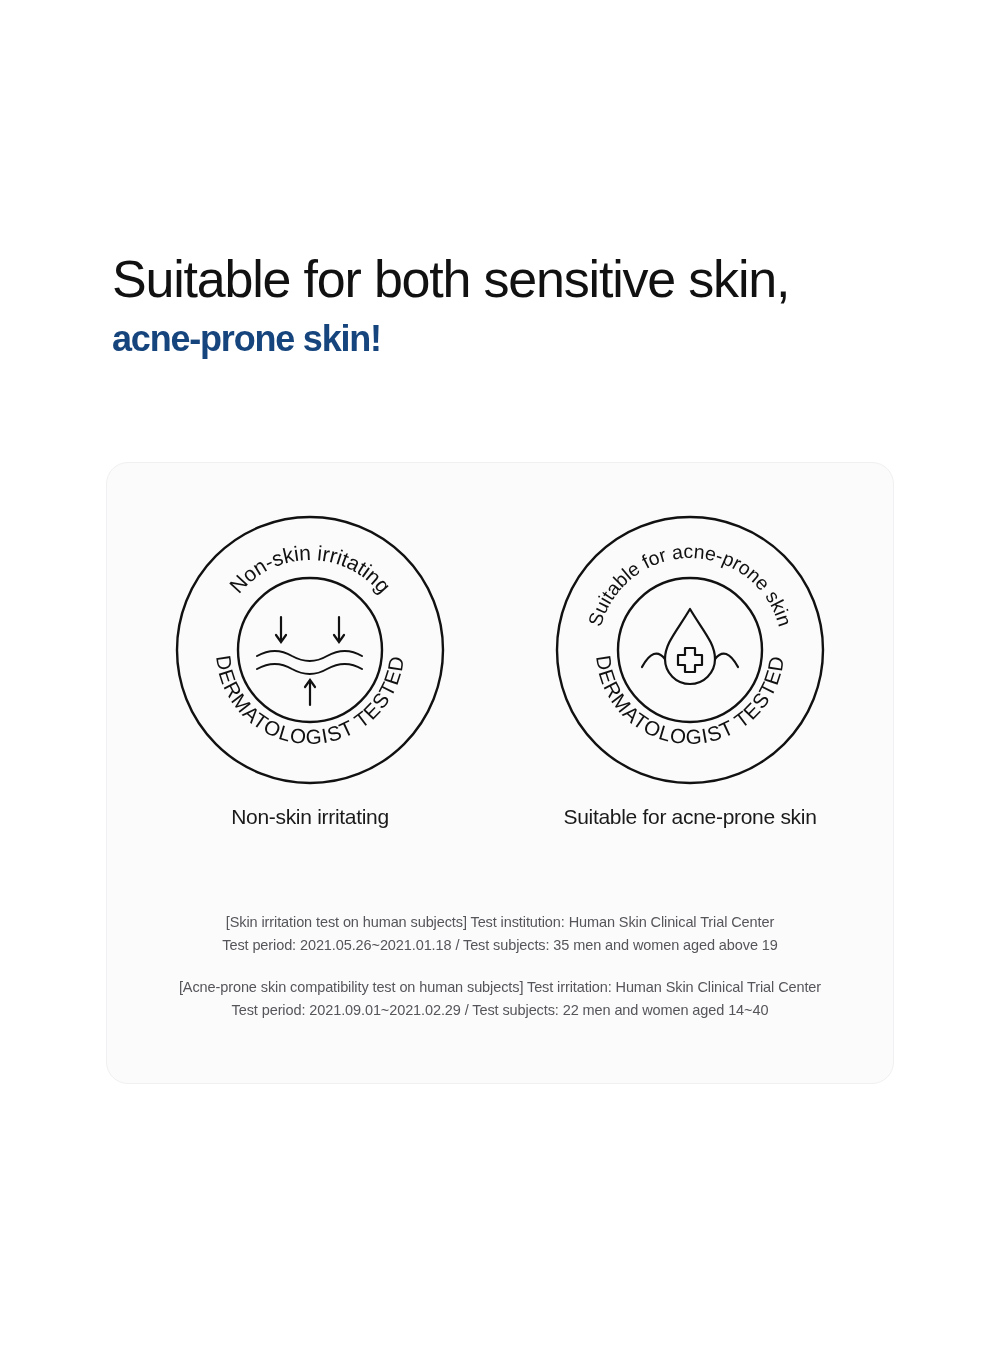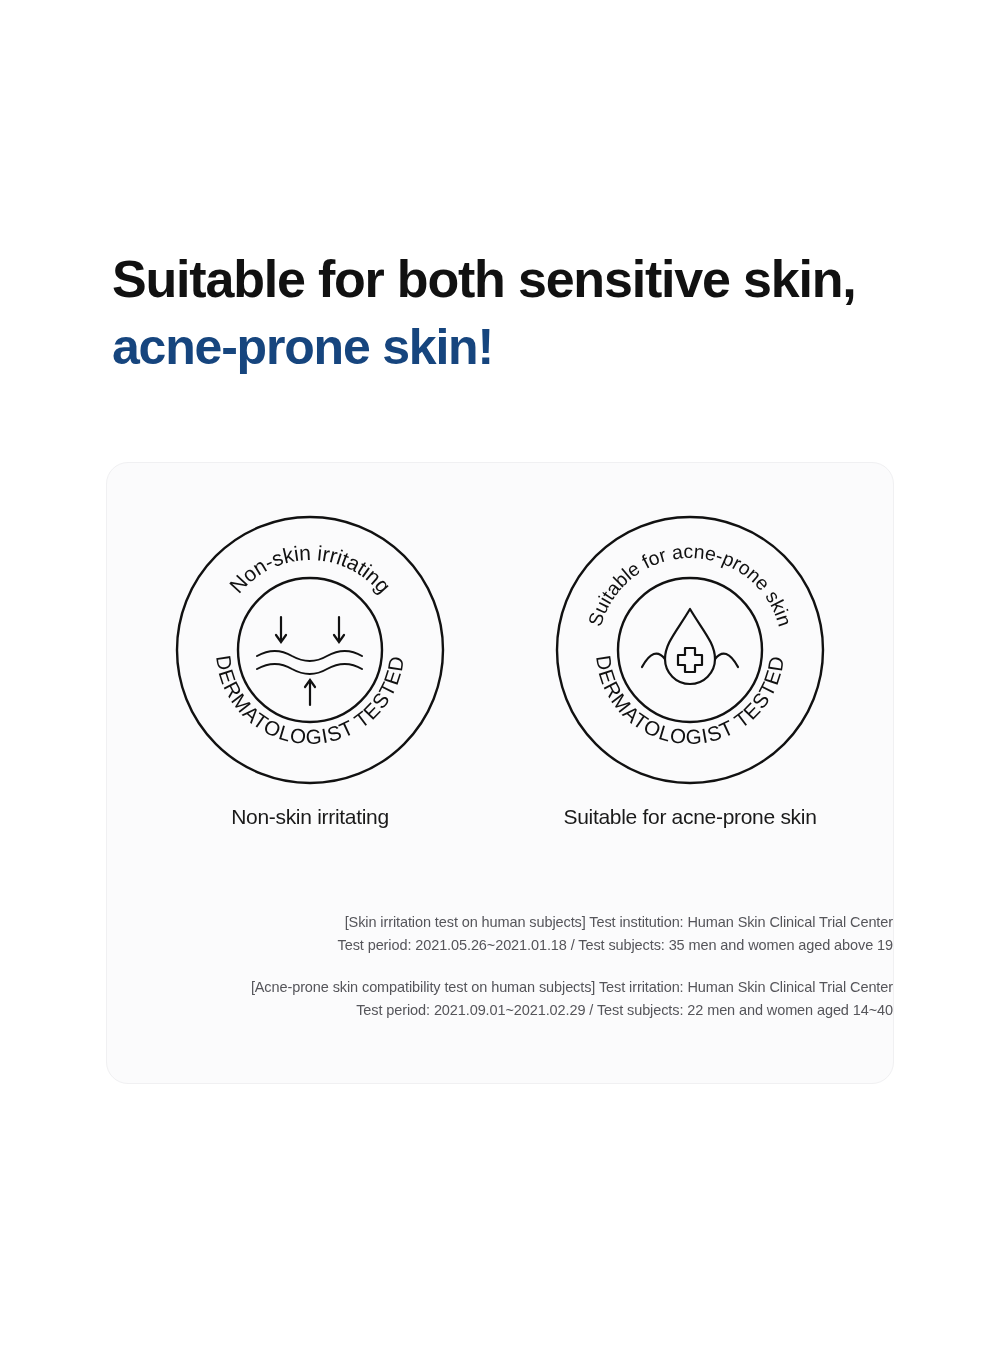--- a/index.html
+++ b/index.html
@@ -18,28 +18,28 @@
 
   
   .heading {
     position: absolute;
     left: 112px;
     top: 248px;
     width: 800px;
   }
   .heading .line1 {
     font-size: 52px;
-    font-weight: bold;
+    font-weight: normal;
     color: #111111;
     letter-spacing: -1.2px;
     line-height: 1.22;
     white-space: nowrap;
   }
   .heading .line2 {
-    font-size: 50px;
+    font-size: 36px;
     font-weight: bold;
     color: #16457e;
     letter-spacing: -1.2px;
     line-height: 1.22;
     margin-top: 6px;
     white-space: nowrap;
   }
 
   
   .card {
@@ -84,21 +84,20 @@
   
   .notes {
     position: absolute;
     left: 0;
     top: 448px;
     width: 100%;
     text-align: center;
   }
   .note-block {
     margin-bottom: 18px;
-    text-align: right;
   }
   .note-line {
     font-size: 14.5px;
     color: #55555a;
     line-height: 1.62;
     letter-spacing: -0.1px;
   }
 </style>
 </head>
 <body>

